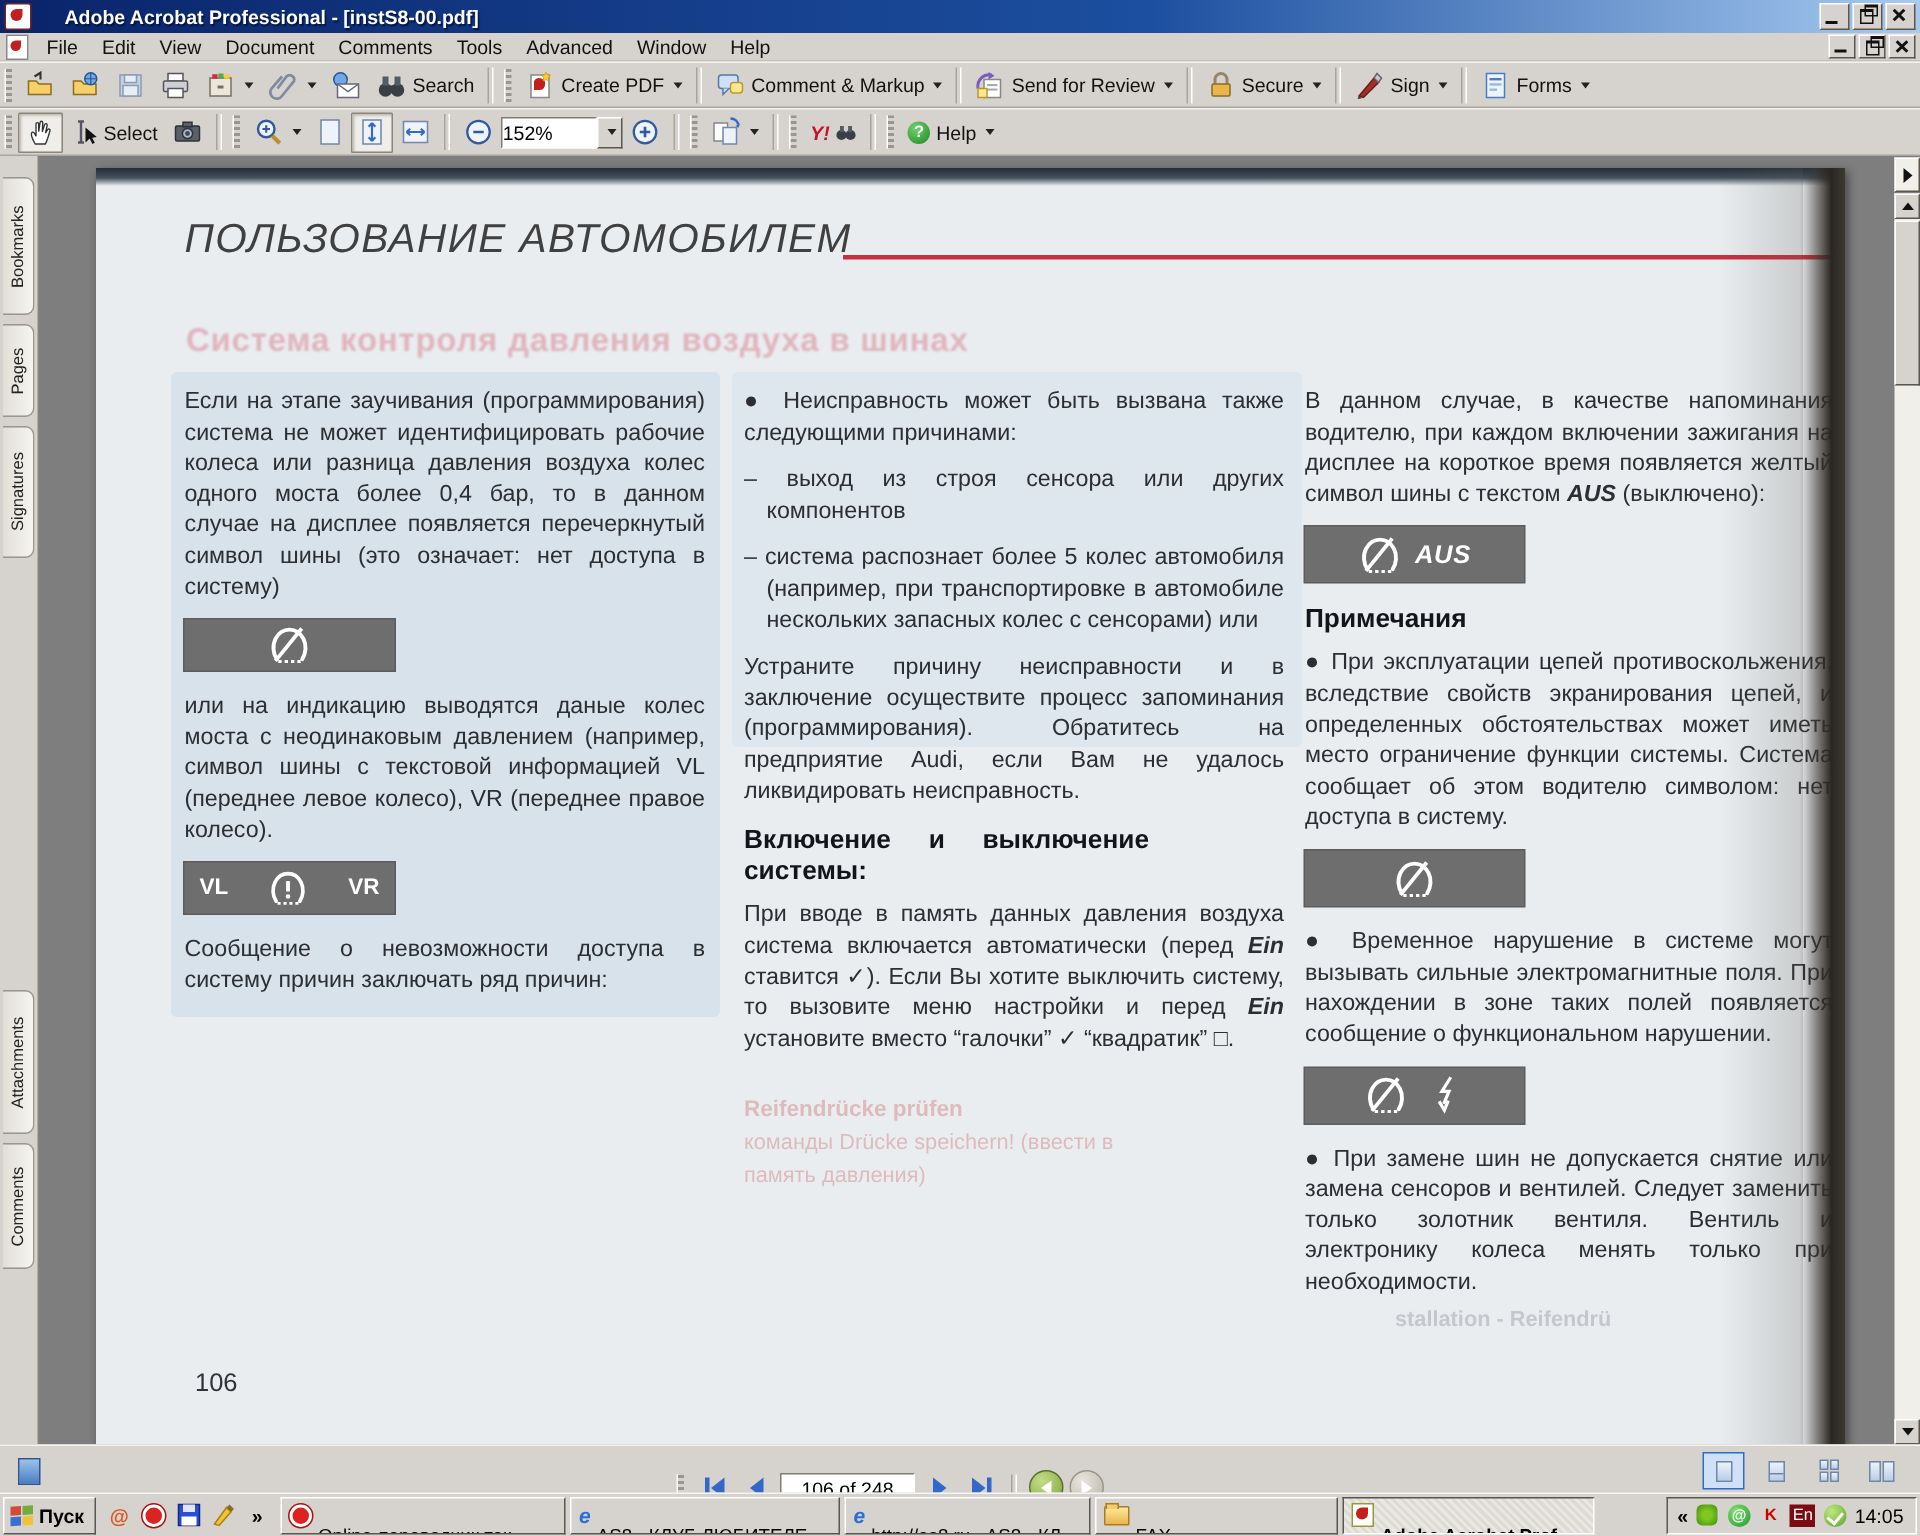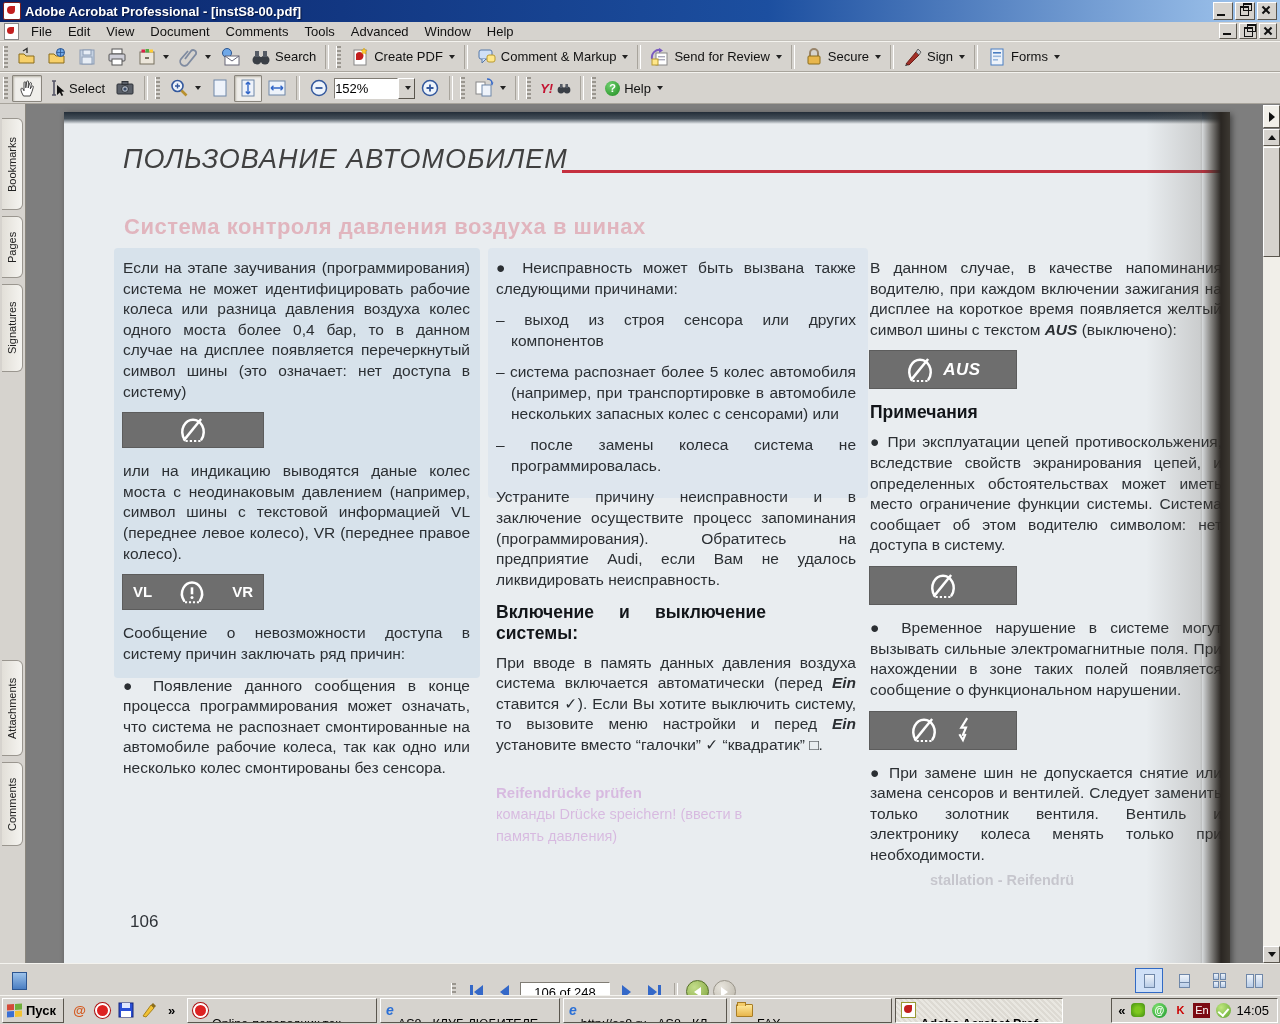--- a/index.html
+++ b/index.html
@@ -2,21 +2,21 @@
 <html><head>
 <meta charset="utf-8">
 <style>
   html,body{margin:0;padding:0;}
   .screen{position:relative;width:1280px;height:1024px;overflow:hidden;
     font-family:"Liberation Sans",sans-serif;background:#d6d3ce;-webkit-font-smoothing:antialiased;}
 
   
   .titlebar{position:absolute;left:0;top:0;width:1280px;height:22px;
     background:linear-gradient(to right,#0a246a,#1c4fa0 60%,#a6caf0);
-    display:flex;align-items:center;padding:0 3px;box-sizing:border-box;}
+    display:flex;align-items:center;padding:0 3px;box-sizing:border-box;gap:18px;}
   .titlebar .title{color:#fff;font-weight:bold;font-size:13px;margin-left:4px;flex:1;
     text-shadow:1px 1px 1px #06133a;white-space:nowrap;}
   .app-icon{width:16px;height:16px;background:#fff;border:1px solid #7a2020;border-radius:2px;position:relative;}
   .app-icon::after{content:"";position:absolute;left:3px;top:3px;width:8px;height:8px;background:#c21f1f;border-radius:50% 0 50% 50%;}
   .winbtns{display:flex;gap:2px;}
   .wbtn{width:18px;height:16px;background:#d6d3ce;border:1px solid;border-color:#fff #5a564e #5a564e #fff;position:relative;}
   .wbtn .g-min{position:absolute;left:3px;bottom:3px;width:8px;height:2px;background:#111;}
   .wbtn .g-rest{position:absolute;left:4px;top:3px;width:7px;height:7px;border:1px solid #111;border-top-width:2px;background:#d6d3ce;}
   .wbtn .g-rest::before{content:"";position:absolute;left:2px;top:-5px;width:7px;height:5px;border:1px solid #111;border-top-width:2px;}
   .wbtn .g-x{position:absolute;left:3px;top:6px;width:10px;height:2px;background:#111;transform:rotate(45deg);}
@@ -81,21 +81,21 @@
   .col p{margin:0 0 11px;}
   .col h3{font-size:17.5px;line-height:1.2;margin:0 0 9px;color:#121519;}
   .col .dash{padding-left:15px;text-indent:-15px;margin:0 0 11px;}
   .ein{font-weight:bold;font-style:italic;}
   .red-h{color:#d42038;font-size:18px;margin:14px 0 10px;}
   .sym-box{background:#6e6e6e;display:flex;align-items:center;justify-content:center;gap:8px;
     width:140px;height:34px;margin:6px 0 14px;box-shadow:0 0 0 1px #5c5c5c;}
   .sym-box.wide{width:146px;height:37px;}
   .sym-box .wlabel{color:#fff;font-weight:bold;font-size:15px;}
   .sym-box .auslabel{color:#fff;font-weight:bold;font-style:italic;font-size:17px;letter-spacing:.5px;}
-  .ghost{opacity:.24;color:#a21caf;filter:blur(.4px);font-size:14.5px;line-height:1.5;}
+  .ghost{opacity:.24;color:#b91c1c;filter:blur(.4px);font-size:14.5px;line-height:1.5;}
   .ghost b{font-size:15px;}
 
   
   .howto-btn{position:absolute;right:0;top:1px;width:17px;height:23px;background:#f1efe9;border:1px solid;border-color:#fff #5a564e #5a564e #fff;box-sizing:border-box;display:flex;align-items:center;justify-content:center;}
   .tri-r{width:0;height:0;border-top:5px solid transparent;border-bottom:5px solid transparent;border-left:6px solid #111;}
   .tri-u{width:0;height:0;border-left:4px solid transparent;border-right:4px solid transparent;border-bottom:5px solid #111;}
   .tri-d{width:0;height:0;border-left:4px solid transparent;border-right:4px solid transparent;border-top:5px solid #111;}
   .vscroll{position:absolute;right:0;top:25px;width:17px;height:834px;background:#f1efe9;}
   .sarrow{position:absolute;left:0;width:17px;height:17px;background:#d6d3ce;border:1px solid;border-color:#fff #5a564e #5a564e #fff;box-sizing:border-box;display:flex;align-items:center;justify-content:center;}
   .sthumb{position:absolute;left:0;top:18px;width:17px;height:110px;background:#d6d3ce;border:1px solid;border-color:#fff #5a564e #5a564e #fff;box-sizing:border-box;}
@@ -467,28 +467,26 @@
           <span class="wlabel">VL</span>
           <svg width="28" height="28" viewBox="0 0 24 24">
             <path d="M5.2 19.5 C3.2 16.5 2.8 12 4.6 8.6 C6.4 5.2 9 3.8 12 3.8 C15 3.8 17.6 5.2 19.4 8.6 C21.2 12 20.8 16.5 18.8 19.5" fill="none" stroke="#fff" stroke-width="2.1" stroke-linecap="round"></path>
             <path d="M6 20.8 h1.8 M9.4 20.8 h1.8 M12.8 20.8 h1.8 M16.2 20.8 h1.8" stroke="#fff" stroke-width="1.6"></path>
             <path d="M12 8 v6" stroke="#fff" stroke-width="2.2"></path>
               <circle cx="12" cy="16.8" r="1.3" fill="#fff"></circle>
           </svg>
           <span class="wlabel">VR</span>
         </div>
         <p>Сообщение о невозможности доступа в систему причин заключать ряд причин:</p>
-        <p>● Появление данного сообщения в конце процесса программирования может означать, что система не распознает смонтированные на автомобиле рабочие колеса, так как одно или несколько колес смонтированы без сенсора.</p>
       </div>
 
       <div class="col" style="left:432px;width:360px;">
         <p>● Неисправность может быть вызвана также следующими причинами:</p>
         <p class="dash">– выход из строя сенсора или других компонентов</p>
         <p class="dash">– система распознает более 5 колес автомобиля (например, при транспортировке в автомобиле нескольких запасных колес с сенсорами) или</p>
-        <p class="dash">– после замены колеса система не программировалась.</p>
         <p>Устраните причину неисправности и в заключение осуществите процесс запоминания (программирования). Обратитесь на предприятие Audi, если Вам не удалось ликвидировать неисправность.</p>
         <h3 style="max-width:270px;">Включение и выключение системы:</h3>
         <p><span>При вводе в память данных давления воздуха система включается автоматически (перед </span><span class="ein">Ein</span><span> ставится ✓). Если Вы хотите выключить систему, то вызовите меню настройки и перед </span><span class="ein">Ein</span><span> установите вместо “галочки” ✓ “квадратик” □.</span></p>
         <div class="ghost" style="margin-top:26px;">
           <div><b>Reifendrücke prüfen</b></div>
           <div>команды Drücke speichern! (ввести в</div>
           <div>память давления)</div>
         </div>
       </div>
 

